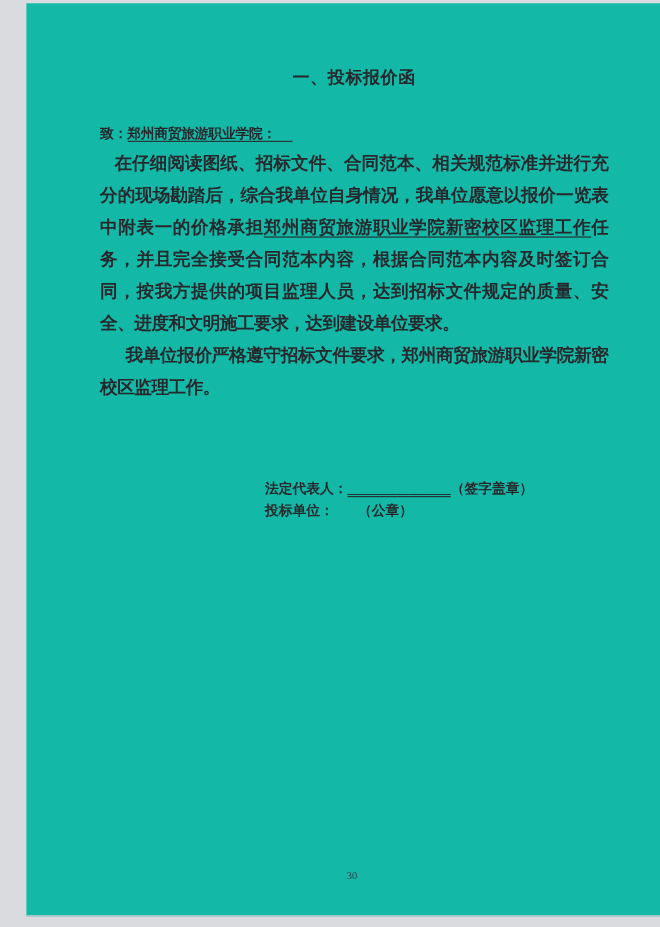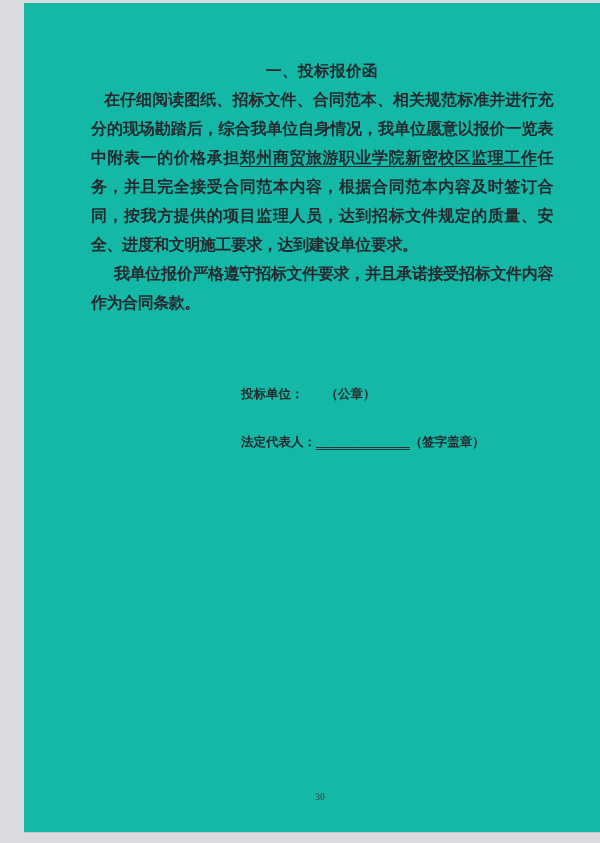--- a/index.html
+++ b/index.html
@@ -87,25 +87,26 @@
     color: #3a3f4a;
   }
 </style>
 </head>
 <body>
 
 <div class="page">
 
   <h1 class="title">一、投标报价函</h1>
 
+  <p class="salutation"><span>致：</span><span class="recipient">郑州商贸旅游职业学院：</span></p>
 
   <p class="body-text p1"><span>在仔细阅读图纸、招标文件、合同范本、相关规范标准并进行充分的现场勘踏后，综合我单位自身情况，我单位愿意以报价一览表中附表一的价格承担</span><span class="u">郑州商贸旅游职业学院新密校区监理工作</span><span>任务，并且完全接受合同范本内容，根据合同范本内容及时签订合同，按我方提供的项目监理人员，达到招标文件规定的质量、安全、进度和文明施工要求，达到建设单位要求。</span></p>
 
-  <p class="body-text p2">我单位报价严格遵守招标文件要求，并且承诺接受招标文件内容作为合同条款。</p>
+  <p class="body-text p2">我单位报价严格遵守招标文件要求，郑州商贸旅游职业学院新密校区监理工作。</p>
 
   <div class="sig">
+    <p class="sig-row sig-row2"><span>法定代表人：</span><span class="blank u">_______________</span><span>（签字盖章）</span></p>
     <p class="sig-row sig-row1"><span>投标单位：</span><span class="seal-note">（公章）</span></p>
-    <p class="sig-row sig-row2"><span>法定代表人：</span><span class="blank u">_______________</span><span>（签字盖章）</span></p>
   </div>
 
   <div class="pagenum">30</div>
 
 </div>
 
 </body></html>

